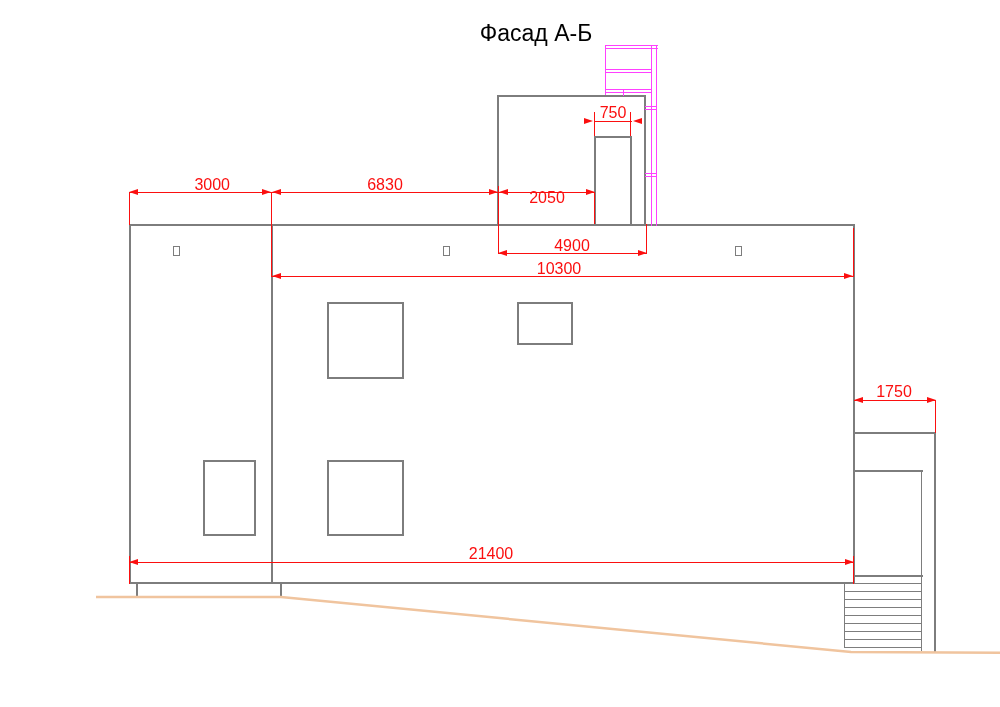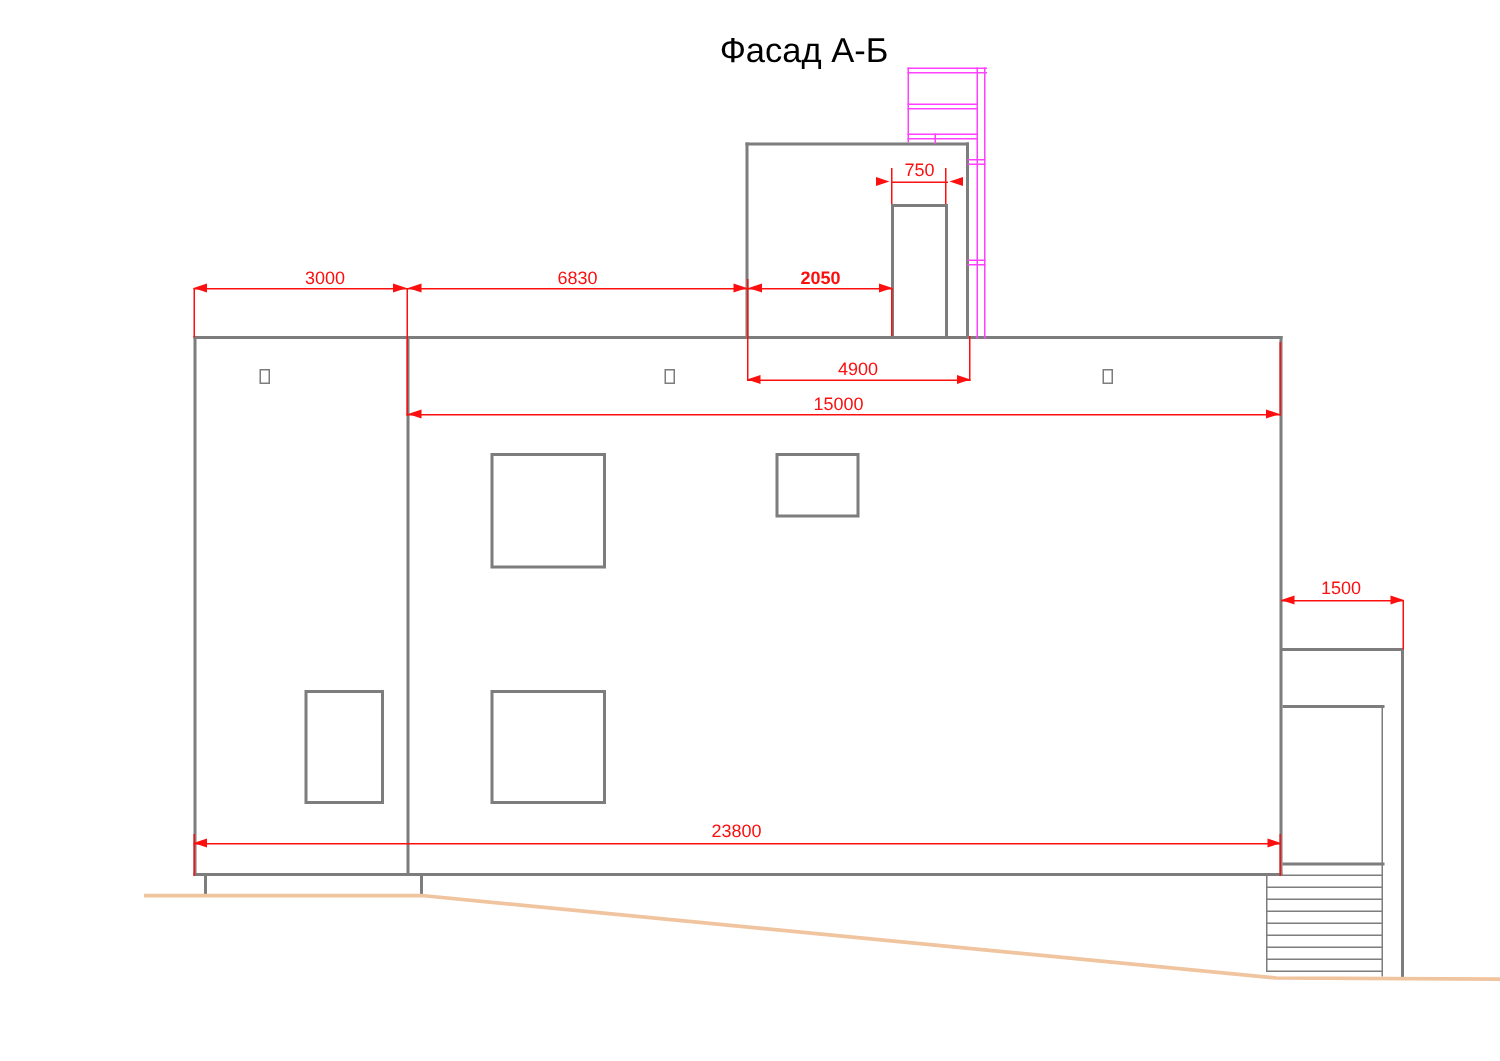--- a/index.html
+++ b/index.html
@@ -9,21 +9,21 @@
     margin-left:36px;
   }
   .abs{position:absolute;}
   
   .gl{position:absolute;background:var(--outline);}
   .rl{position:absolute;background:var(--dim);}
   .ml{position:absolute;background:var(--ladder);}
   .win{position:absolute;border:2px solid var(--outline);background:#fff;box-sizing:content-box;}
   .vent{position:absolute;border:1px solid var(--outline);background:#fff;}
   .dim-label{
-    position:absolute;color:var(--dim);font-size:12px;line-height:12px;
+    position:absolute;color:var(--dim);font-size:16px;line-height:12px;
     text-align:center;white-space:nowrap;
   }
   .arr{position:absolute;width:0;height:0;border-top:3px solid transparent;border-bottom:3px solid transparent;}
   .arr-l{border-right:9px solid var(--dim);}
   .arr-r{border-left:9px solid var(--dim);}
   .title{
     position:absolute;color:#000;font-size:23px;line-height:26px;text-align:center;
   }
 </style>
 </head>
@@ -112,40 +112,40 @@
   <div class="rl" style="left:462px;top:186px;width:1px;height:68px;"></div>
   <div class="rl" style="left:558px;top:192px;width:1px;height:32px;"></div>
   <div class="arr arr-l" style="left:93px;top:189px;"></div>
   <div class="arr arr-r" style="left:226px;top:189px;"></div>
   <div class="arr arr-l" style="left:236px;top:189px;"></div>
   <div class="arr arr-r" style="left:453px;top:189px;"></div>
   <div class="arr arr-l" style="left:463px;top:189px;"></div>
   <div class="arr arr-r" style="left:550px;top:189px;"></div>
   <div class="dim-label" style="left:134px;top:179px;width:60px;text-align:right;">3000</div>
   <div class="dim-label" style="left:319px;top:179px;width:60px;">6830</div>
-  <div class="dim-label" style="left:481px;top:179px;width:60px;font-weight:bold;">2050</div>
+  <div class="dim-label" style="left:481px;top:192px;width:60px;">2050</div>
 
   <div class="rl" style="left:462px;top:253px;width:149px;height:1px;"></div>
   <div class="rl" style="left:610px;top:224px;width:1px;height:30px;"></div>
   <div class="arr arr-l" style="left:462px;top:250px;"></div>
   <div class="arr arr-r" style="left:602px;top:250px;"></div>
   <div class="dim-label" style="left:506px;top:240px;width:60px;">4900</div>
 
   <div class="rl" style="left:235px;top:276px;width:583px;height:1px;"></div>
   <div class="rl" style="left:817px;top:228px;width:1px;height:49px;"></div>
   <div class="arr arr-l" style="left:236px;top:273px;"></div>
   <div class="arr arr-r" style="left:808px;top:273px;"></div>
-  <div class="dim-label" style="left:488px;top:263px;width:70px;">15000</div>
+  <div class="dim-label" style="left:488px;top:263px;width:70px;">10300</div>
 
   <div class="rl" style="left:818px;top:400px;width:82px;height:1px;"></div>
   <div class="rl" style="left:899px;top:400px;width:1px;height:33px;"></div>
   <div class="arr arr-l" style="left:818px;top:397px;"></div>
   <div class="arr arr-r" style="left:891px;top:397px;"></div>
-  <div class="dim-label" style="left:828px;top:386px;width:60px;">1500</div>
+  <div class="dim-label" style="left:828px;top:386px;width:60px;">1750</div>
 
   <div class="rl" style="left:93px;top:562px;width:725px;height:1px;"></div>
   <div class="rl" style="left:93px;top:556px;width:1px;height:28px;"></div>
   <div class="rl" style="left:817px;top:556px;width:1px;height:28px;"></div>
   <div class="arr arr-l" style="left:93px;top:559px;"></div>
   <div class="arr arr-r" style="left:809px;top:559px;"></div>
-  <div class="dim-label" style="left:420px;top:548px;width:70px;">23800</div>
+  <div class="dim-label" style="left:420px;top:548px;width:70px;">21400</div>
 
 </div>
 
 </body></html>

